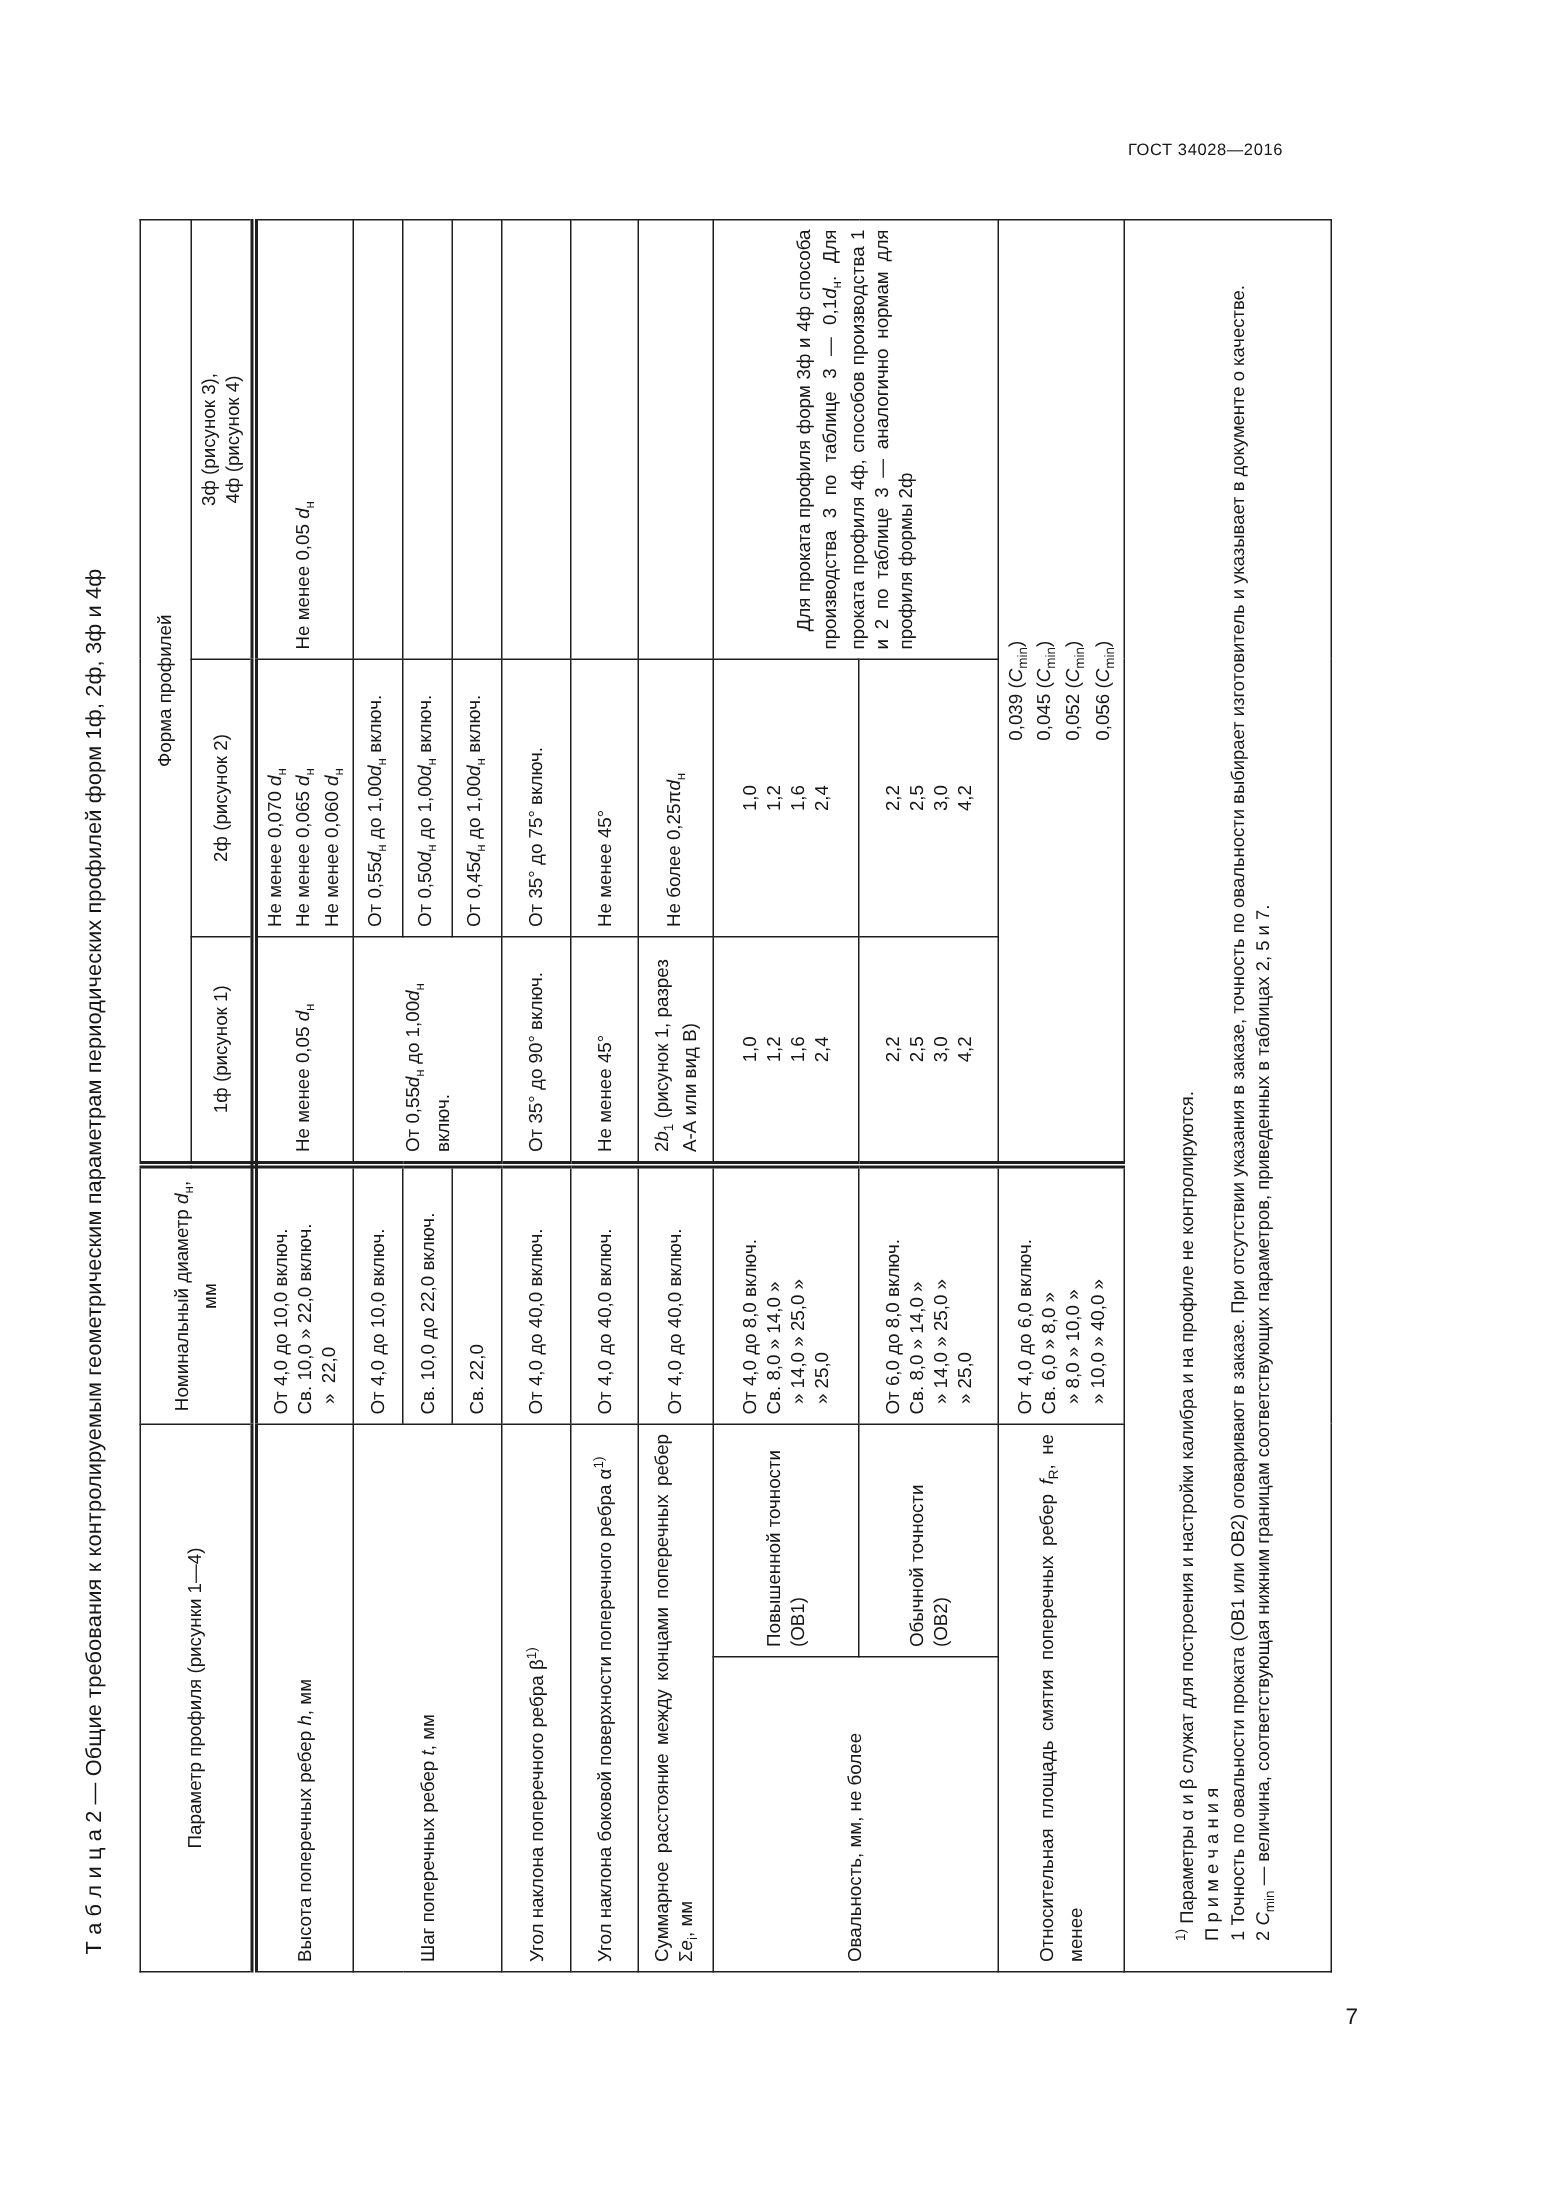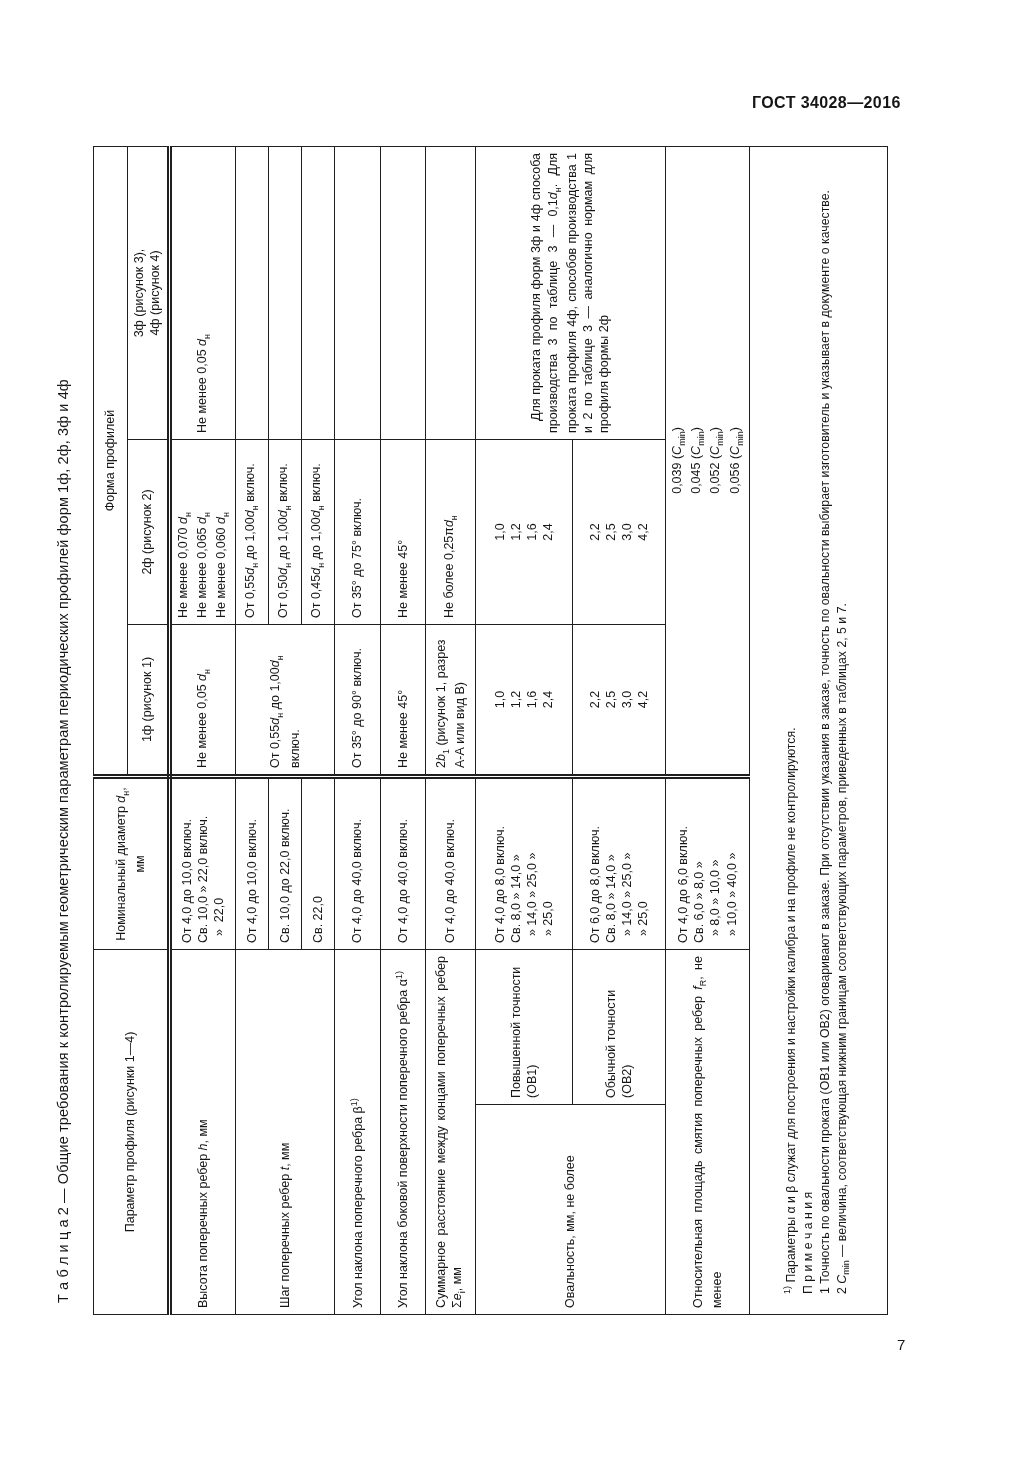--- a/index.html
+++ b/index.html
@@ -1,21 +1,21 @@
 <!DOCTYPE html>
 <html lang="ru"><head>
 <meta charset="utf-8">
 <style>
   html,body{margin:0;padding:0;background:#e8e8e8;}
   #page{
     position:relative;width:1033px;height:1461px;background:#ffffff;
     overflow:hidden;font-family:"Liberation Sans",sans-serif;color:#161616;
   }
   .doc-ref{
-    position:absolute;left:752px;top:94px;font-size:16px;font-weight:bold;
+    position:absolute;left:752px;top:94px;font-size:11px;font-weight:normal;
     letter-spacing:.4px;white-space:nowrap;text-align:center;
   }
   .page-num{position:absolute;left:897px;top:1336px;font-size:15px;}
   
   .rot{
     position:absolute;left:55px;top:1315px;width:1176px;height:872px;
     transform-origin:0 0;transform:rotate(-90deg);
   }
   .tbl-title{font-size:14.5px;padding-left:12px;white-space:nowrap;letter-spacing:.1px;}
   table.gost{

